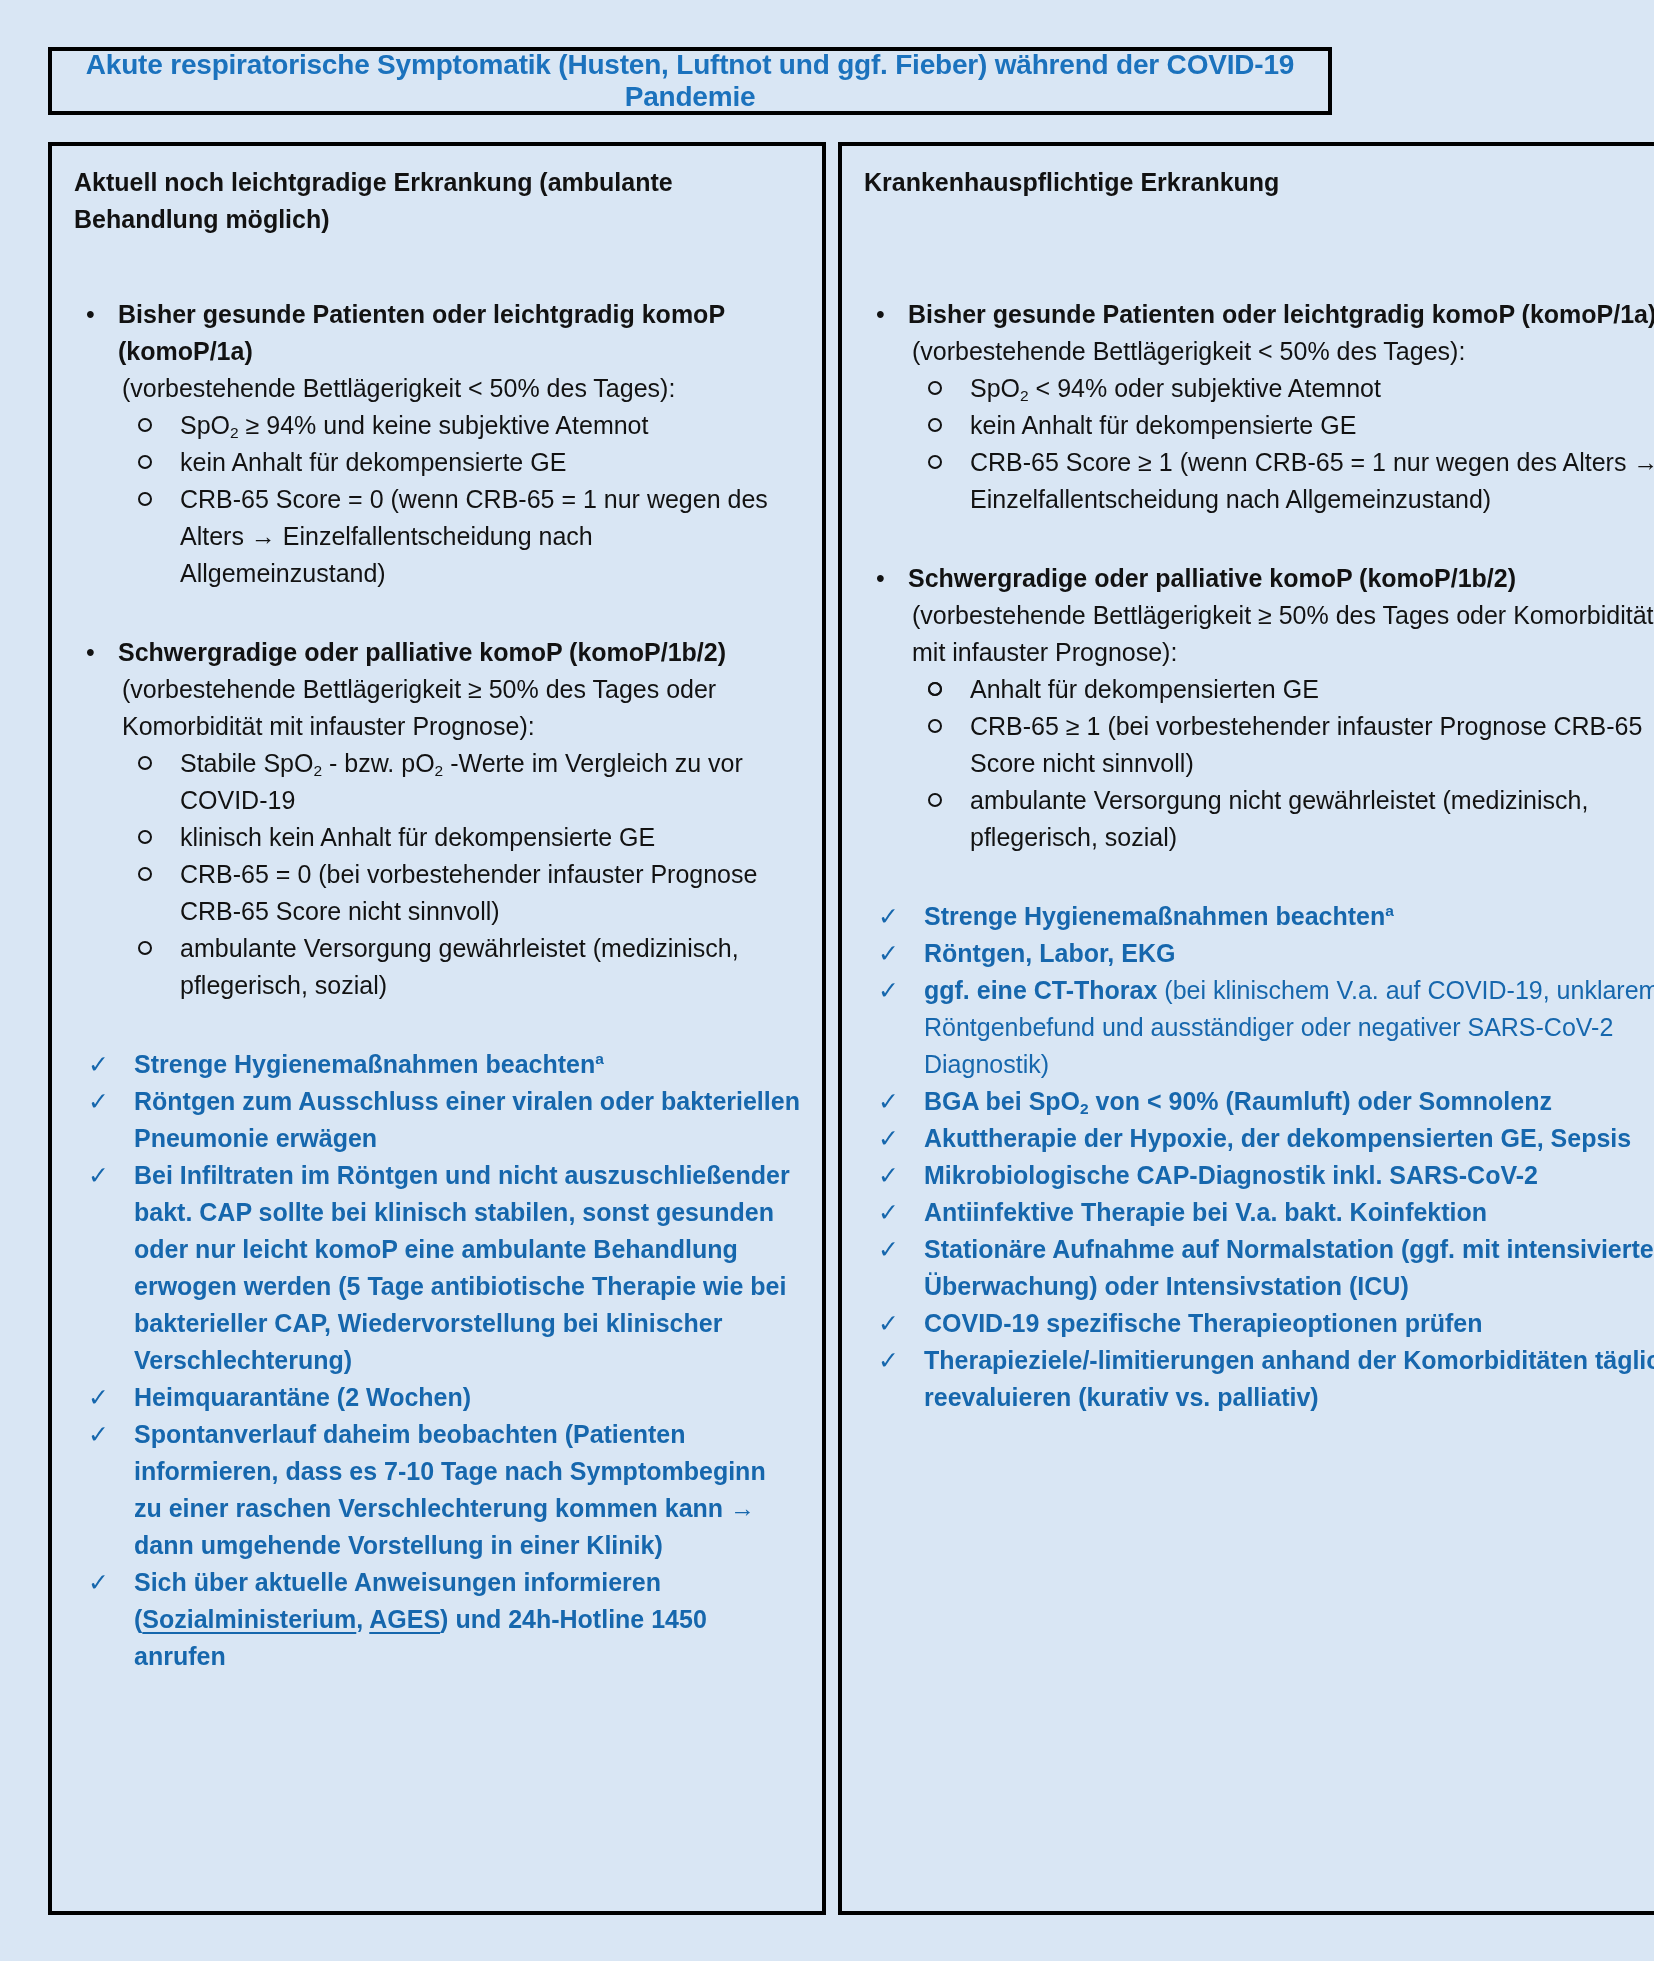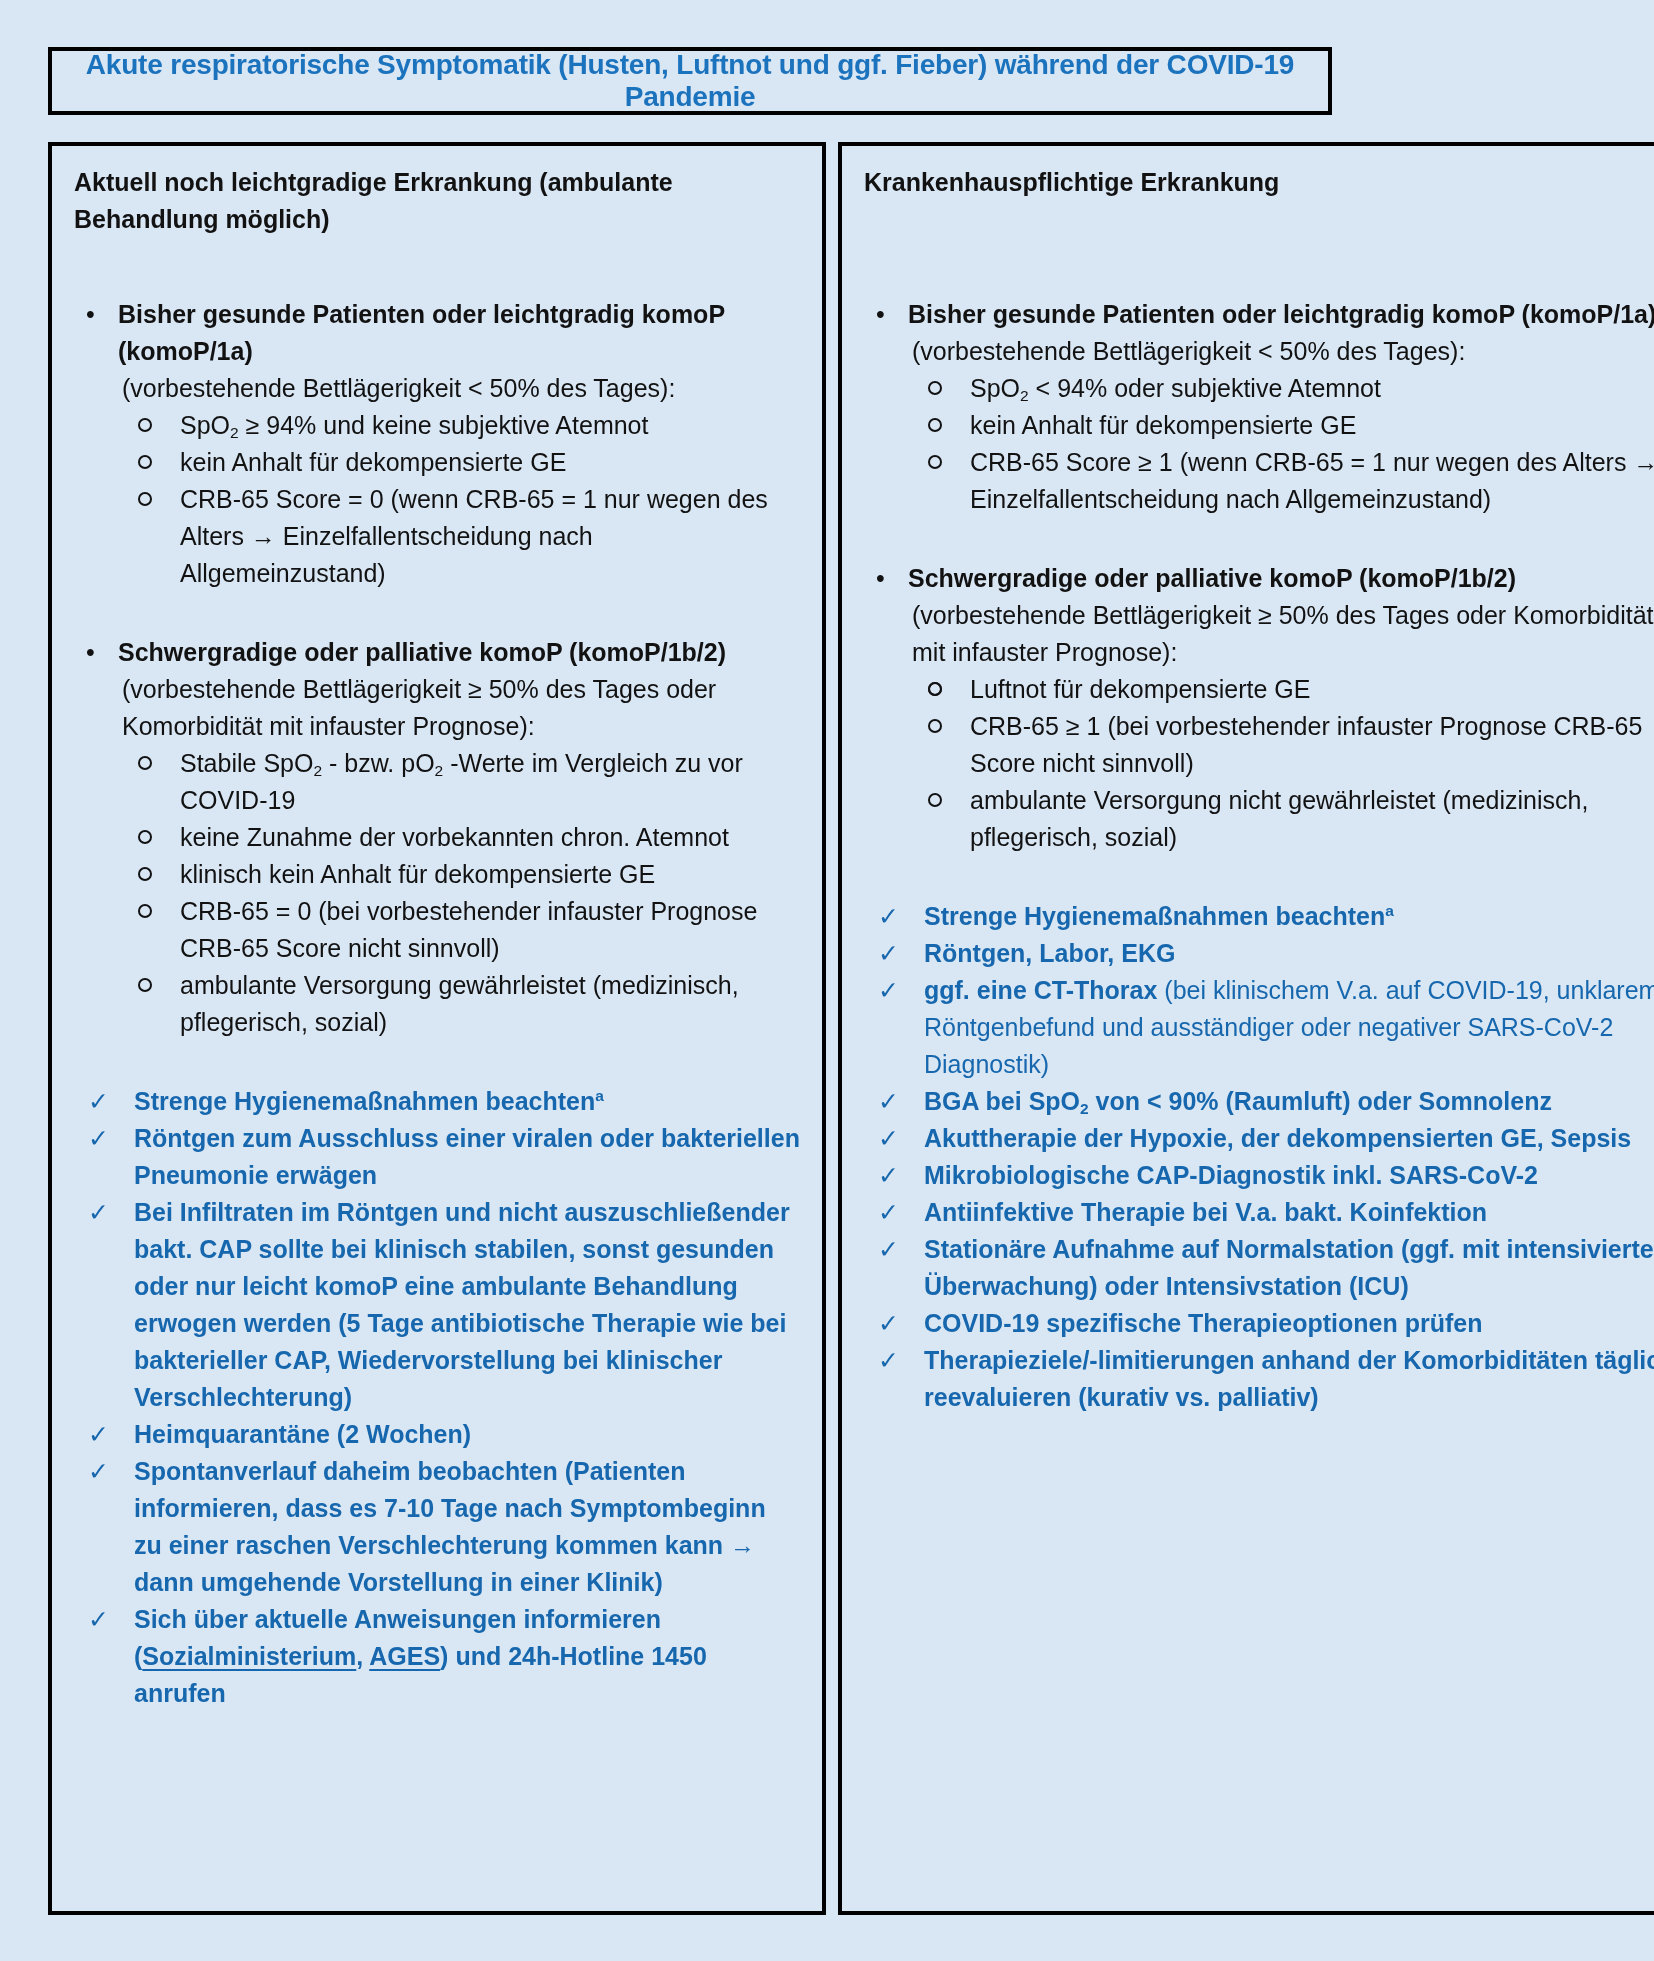--- a/index.html
+++ b/index.html
@@ -99,21 +99,20 @@
   <div class="col-items">
       <div class="item bullet"><span class="marker">•</span><span class="txt"><span class="b">Bisher gesunde Patienten oder leichtgradig komoP (komoP/1a)</span></span></div>
       <div class="item plain"><span class="txt">(vorbestehende Bettlägerigkeit &lt; 50% des Tages):</span></div>
       <div class="item sub"><span class="marker"></span><span class="txt">SpO<sub>2</sub> ≥ 94% und keine subjektive Atemnot</span></div>
       <div class="item sub"><span class="marker"></span><span class="txt">kein Anhalt für dekompensierte GE</span></div>
       <div class="item sub"><span class="marker"></span><span class="txt">CRB-65 Score = 0 (wenn CRB-65 = 1 nur wegen des Alters <span class="arrow">→</span> Einzelfallentscheidung nach Allgemeinzustand)</span></div>
       <div class="item gap"></div>
       <div class="item bullet"><span class="marker">•</span><span class="txt"><span class="b">Schwergradige oder palliative komoP (komoP/1b/2)</span></span></div>
       <div class="item plain"><span class="txt">(vorbestehende Bettlägerigkeit ≥ 50% des Tages oder Komorbidität mit infauster Prognose):</span></div>
       <div class="item sub"><span class="marker"></span><span class="txt">Stabile SpO<sub>2</sub> - bzw. pO<sub>2</sub> -Werte im Vergleich zu vor COVID-19</span></div>
-      <div class="item sub"><span class="marker"></span><span class="txt">keine Zunahme der vorbekannten chron. Atemnot</span></div>
       <div class="item sub"><span class="marker"></span><span class="txt">klinisch kein Anhalt für dekompensierte GE</span></div>
       <div class="item sub"><span class="marker"></span><span class="txt">CRB-65 = 0 (bei vorbestehender infauster Prognose CRB-65 Score nicht sinnvoll)</span></div>
       <div class="item sub"><span class="marker"></span><span class="txt">ambulante Versorgung gewährleistet (medizinisch, pflegerisch, sozial)</span></div>
       <div class="item gap"></div>
       <div class="item check"><span class="marker">✓</span><span class="txt"><span class="b">Strenge Hygienemaßnahmen beachten<sup>a</sup></span></span></div>
       <div class="item check"><span class="marker">✓</span><span class="txt"><span class="b">Röntgen zum Ausschluss einer viralen oder bakteriellen Pneumonie erwägen</span></span></div>
       <div class="item check"><span class="marker">✓</span><span class="txt"><span class="b">Bei Infiltraten im Röntgen und nicht auszuschließender bakt. CAP sollte bei klinisch stabilen, sonst gesunden oder nur leicht komoP eine ambulante Behandlung erwogen werden (5 Tage antibiotische Therapie wie bei bakterieller CAP, Wiedervorstellung bei klinischer Verschlechterung)</span></span></div>
       <div class="item check"><span class="marker">✓</span><span class="txt"><span class="b">Heimquarantäne (2 Wochen)</span></span></div>
       <div class="item check"><span class="marker">✓</span><span class="txt"><span class="b">Spontanverlauf daheim beobachten (Patienten informieren, dass es 7-10 Tage nach Symptombeginn zu einer raschen Verschlechterung kommen kann <span class="arrow">→</span> dann umgehende Vorstellung in einer Klinik)</span></span></div>
       <div class="item check"><span class="marker">✓</span><span class="txt"><span class="b">Sich über aktuelle Anweisungen informieren (<span class="u">Sozialministerium</span>, <span class="u">AGES</span>) und 24h-Hotline 1450 anrufen</span></span></div>
@@ -125,21 +124,21 @@
   <div class="col-items">
       <div class="item bullet"><span class="marker">•</span><span class="txt"><span class="b">Bisher gesunde Patienten oder leichtgradig komoP (komoP/1a)</span></span></div>
       <div class="item plain"><span class="txt">(vorbestehende Bettlägerigkeit &lt; 50% des Tages):</span></div>
       <div class="item sub"><span class="marker"></span><span class="txt">SpO<sub>2</sub> &lt; 94% oder subjektive Atemnot</span></div>
       <div class="item sub"><span class="marker"></span><span class="txt">kein Anhalt für dekompensierte GE</span></div>
       <div class="item sub"><span class="marker"></span><span class="txt">CRB-65 Score ≥ 1 (wenn CRB-65 = 1 nur wegen des Alters <span class="arrow">→</span> Einzelfallentscheidung nach Allgemeinzustand)</span></div>
       <div class="item gap"></div>
       <div class="item bullet"><span class="marker">•</span><span class="txt"><span class="b">Schwergradige oder palliative komoP (komoP/1b/2)</span></span></div>
       <div class="item plain"><span class="txt">(vorbestehende Bettlägerigkeit ≥ 50% des Tages oder Komorbidität mit infauster Prognose):</span></div>
       <div class="item sub"><span class="marker"></span></div>
-      <div class="item sub"><span class="marker"></span><span class="txt">Luftnot für dekompensierte GE</span></div>
+      <div class="item sub"><span class="marker"></span><span class="txt">Anhalt für dekompensierten GE</span></div>
       <div class="item sub"><span class="marker"></span><span class="txt">CRB-65 ≥ 1 (bei vorbestehender infauster Prognose CRB-65 Score nicht sinnvoll)</span></div>
       <div class="item sub"><span class="marker"></span><span class="txt">ambulante Versorgung nicht gewährleistet (medizinisch, pflegerisch, sozial)</span></div>
       <div class="item gap"></div>
       <div class="item check"><span class="marker">✓</span><span class="txt"><span class="b">Strenge Hygienemaßnahmen beachten<sup>a</sup></span></span></div>
       <div class="item check"><span class="marker">✓</span><span class="txt"><span class="b">Röntgen, Labor, EKG</span></span></div>
       <div class="item check"><span class="marker">✓</span><span class="txt"><span class="b">ggf. eine CT-Thorax</span> (bei klinischem V.a. auf COVID-19, unklarem Röntgenbefund und ausständiger oder negativer SARS-CoV-2 Diagnostik)</span></div>
       <div class="item check"><span class="marker">✓</span><span class="txt"><span class="b">BGA bei SpO<sub>2</sub> von &lt; 90% (Raumluft) oder Somnolenz</span></span></div>
       <div class="item check"><span class="marker">✓</span><span class="txt"><span class="b">Akuttherapie der Hypoxie, der dekompensierten GE, Sepsis</span></span></div>
       <div class="item check"><span class="marker">✓</span><span class="txt"><span class="b">Mikrobiologische CAP-Diagnostik inkl. SARS-CoV-2</span></span></div>
       <div class="item check"><span class="marker">✓</span><span class="txt"><span class="b">Antiinfektive Therapie bei V.a. bakt. Koinfektion</span></span></div>

